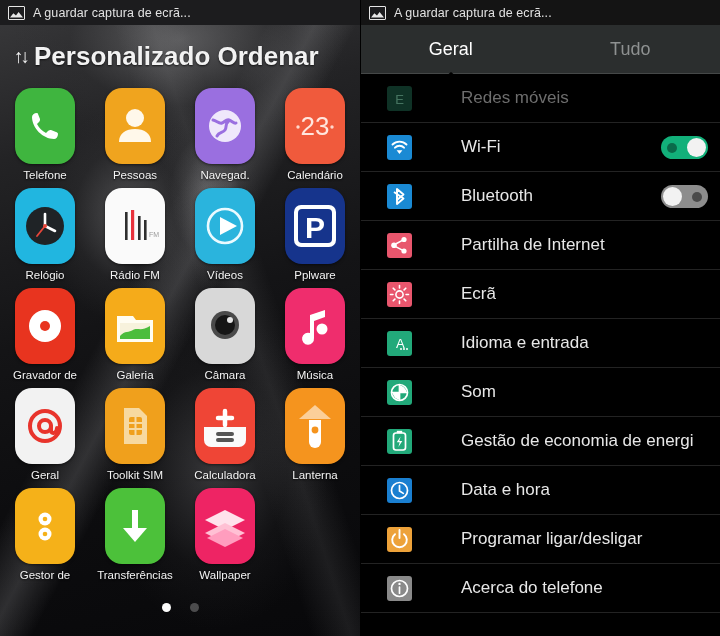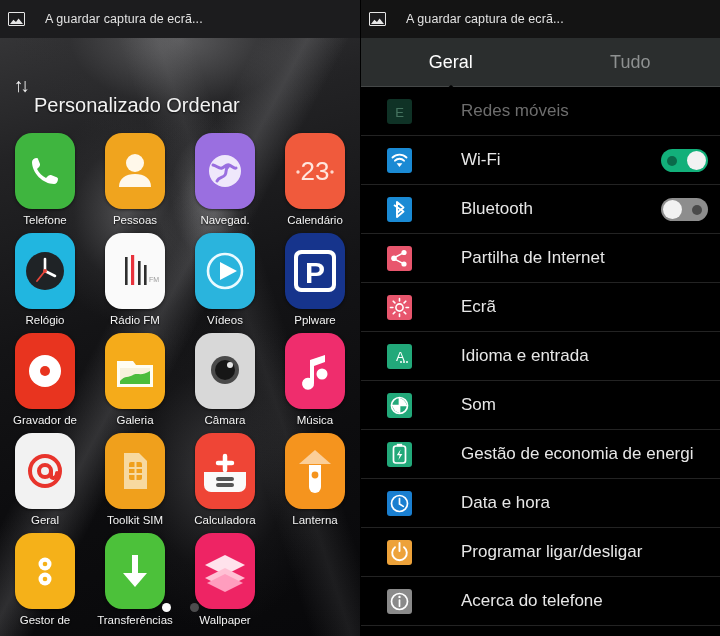--- a/index.html
+++ b/index.html
@@ -32,25 +32,25 @@
     content:"";
     position:absolute; inset:0;
     background:
       linear-gradient(118deg, rgba(0,0,0,0) 40%, rgba(175,175,178,.22) 47%, rgba(0,0,0,0) 53%),
       linear-gradient(72deg, rgba(0,0,0,0) 55%, rgba(150,150,152,.14) 62%, rgba(0,0,0,0) 68%),
       radial-gradient(ellipse 40px 60px at 140px 250px, rgba(20,20,22,.85) 0%, rgba(0,0,0,0) 70%);
   }
 
   .statusbar {
     position: relative; z-index: 5;
-    height: 38px;
+    height: 25px;
     background: #1c1c1e;
     display: flex; align-items: center;
     padding-left: 8px;
-    gap: 20px;
+    gap: 8px;
   }
   .statusbar.right { background: #141414; }
   .sb-icon {
     width: 17px; height: 14px;
     border: 1.5px solid #e6e6e6;
     background: #1c1c1e;
     position: relative; flex: none;
     border-radius: 1px;
   }
   .sb-icon:before{
@@ -63,23 +63,22 @@
   .home-head {
     position: relative; z-index: 5;
     padding: 16px 0 10px 14px;
     display: flex; align-items: center; gap: 7px;
   }
   .sort-icon {
     color: #f0f0f0; font-size: 19px; line-height: 1;
     letter-spacing: -3px; display: inline-block;
   }
   .home-title {
-    color: #f2f2f2; font-size: 20px; font-weight: 400;
+    color: #f2f2f2; font-size: 26px; font-weight: 700;
     text-shadow: 0 1px 2px rgba(0,0,0,.7);
-    margin-top: 40px;
   }
 
   .grid {
     position: relative; z-index: 5;
     display: grid;
     grid-template-columns: repeat(4, 90px);
     grid-auto-rows: 100px;
     padding: 2px 0 0 0;
     justify-content: center;
   }

